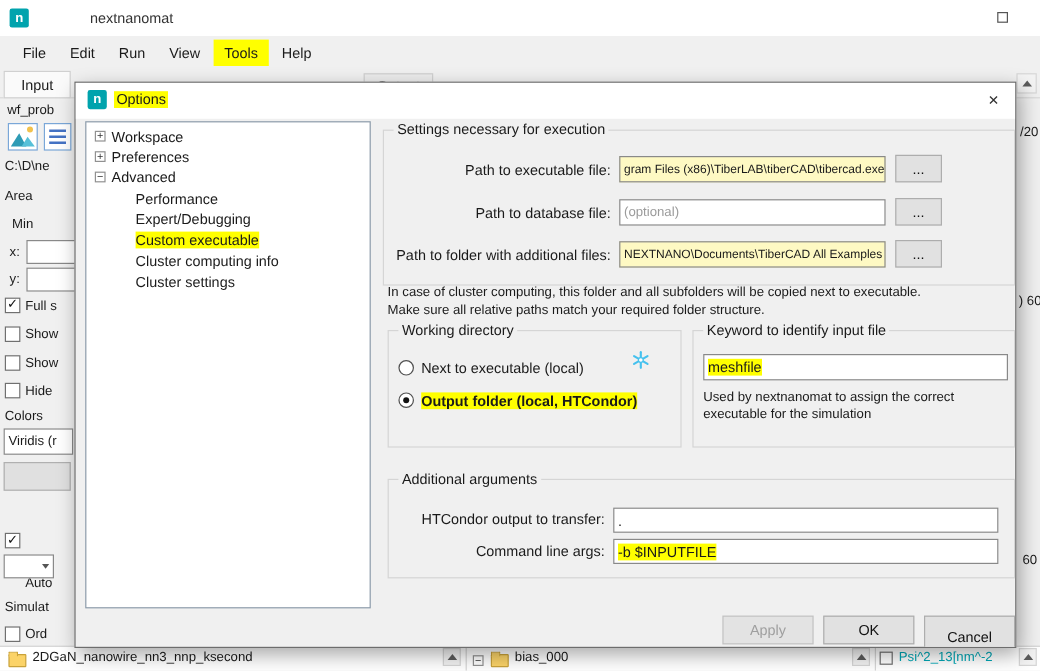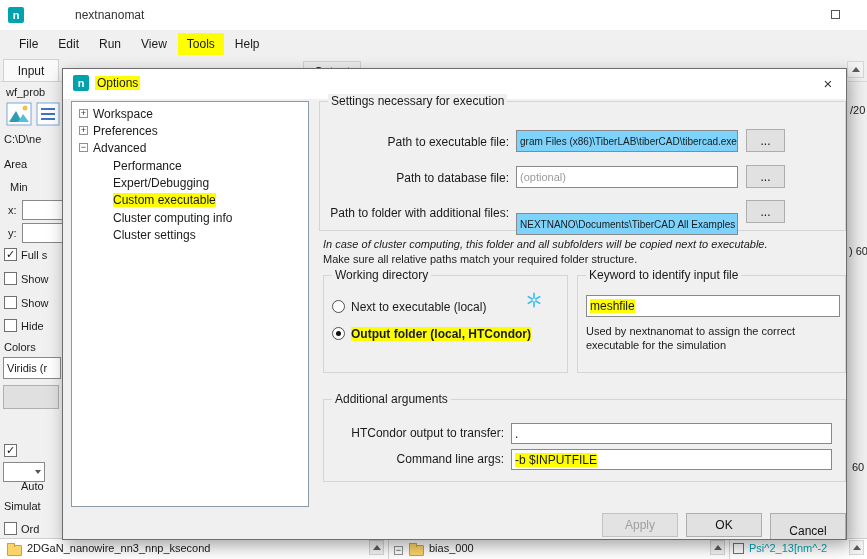--- a/index.html
+++ b/index.html
@@ -27,21 +27,21 @@
   .tabstrip { position: absolute; left: 0; top: 58px; width: 100%; height: 24px;
               border-bottom: 1px solid #d9d9d9; background: #f0f0f0; }
   .tab { position: absolute; border: 1px solid #d0d0d0; background: #fafafa; font-size: 12px;
          display: flex; align-items: center; justify-content: center; overflow: hidden; }
   .tab-input { left: 3px; top: 59px; width: 56px; height: 23px; }
   .tab-output { left: 303px; top: 61px; width: 58px; height: 21px; background: #ececec; }
 
   
   .field { position: absolute; background: #fff; border: 1px solid #898989; display: flex;
            align-items: center; padding: 0 3px; font-size: 11px; overflow: hidden; white-space: nowrap; }
-  .hlfield { background: #7dd3fc; }
+  .hlfield { background: #fef9c3; }
   .ph { color: #9b9b9b; }
   .btn { position: absolute; background: #e1e1e1; border: 1px solid #adadad; display: flex;
          align-items: center; justify-content: center; font-size: 12px; color: #111; }
   .btn.disabled { color: #9f9f9f; border-color: #c3c3c3; background: #e3e3e3; }
   .pbtn { position: absolute; background: #e0e0e0; border: 1px solid #b0b0b0; }
   .cb { position: absolute; width: 13px; height: 13px; background: #fff; border: 1px solid #707070;
         font-size: 11px; line-height: 11px; text-align: center; color: #111; }
   .radio { position: absolute; width: 13px; height: 13px; border: 1px solid #505050; border-radius: 50%;
            background: #fff; }
   .radio.sel::after { content: ""; position: absolute; left: 3px; top: 3px; right: 3px; bottom: 3px;
@@ -235,49 +235,49 @@
         <span class="hl">Custom executable</span>
       </div>
       <div class="trow child" style="top:107px;">
         <span>Cluster computing info</span>
       </div>
       <div class="trow child" style="top:124px;">
         <span>Cluster settings</span>
       </div>
     </div>
 
-    <div class="gb" style="left:256px; top:32px; width:527px; height:130px;padding-left:30px;">
+    <div class="gb" style="left:256px; top:39px; width:527px; height:130px;padding-left:30px;">
       <span class="gb-t">Settings necessary for execution</span>
     </div>
 
     <span class="rlabel" style="right:337px; top:66px;">Path to executable file:</span>
     <div class="field hlfield" style="left:453px; top:61px; width:222px; height:22px; font-size:10px;">
       <span>gram Files (x86)\TiberLAB\tiberCAD\tibercad.exe</span>
     </div>
     <div class="btn" style="left:683px; top:60px; width:39px; height:23px;">
       <span>...</span>
     </div>
 
     <span class="rlabel" style="right:337px; top:102px;">Path to database file:</span>
     <div class="field" style="left:453px; top:97px; width:222px; height:22px;">
       <span class="ph">(optional)</span>
     </div>
     <div class="btn" style="left:683px; top:96px; width:39px; height:23px;">
       <span>...</span>
     </div>
 
     <span class="rlabel" style="right:337px; top:137px;">Path to folder with additional files:</span>
-    <div class="field hlfield" style="left:453px; top:132px; width:222px; height:22px; font-size:10px;margin-top:12px;">
+    <div class="field hlfield" style="left:453px; top:132px; width:222px; height:22px; font-size:10px;">
       <span>NEXTNANO\Documents\TiberCAD All Examples</span>
     </div>
     <div class="btn" style="left:683px; top:131px; width:39px; height:23px;">
       <span>...</span>
     </div>
 
-    <span class="t" style="left:260px; top:169px; font-size:11px;font-style:italic;">In case of cluster computing, this folder and all subfolders will be copied next to executable.</span>
+    <span class="t" style="left:260px; top:169px; font-size:11px;">In case of cluster computing, this folder and all subfolders will be copied next to executable.</span>
     <span class="t" style="left:260px; top:184px; font-size:11px;">Make sure all relative paths match your required folder structure.</span>
 
     <div class="gb" style="left:260px; top:206px; width:245px; height:98px;">
       <span class="gb-t">Working directory</span>
       <div class="radio" style="left:8px; top:24px;"></div>
       <span class="t f12" style="left:27px; top:24px;">Next to executable (local)</span>
       <svg class="abs" style="left:202px; top:16px;" width="16" height="16" viewBox="0 0 16 16">
         <g stroke="#45c1ee" stroke-width="1.8" stroke-linecap="round">
           <line x1="8" y1="1.5" x2="8" y2="14.5"></line>
           <line x1="2.4" y1="4.8" x2="13.6" y2="11.2"></line>

